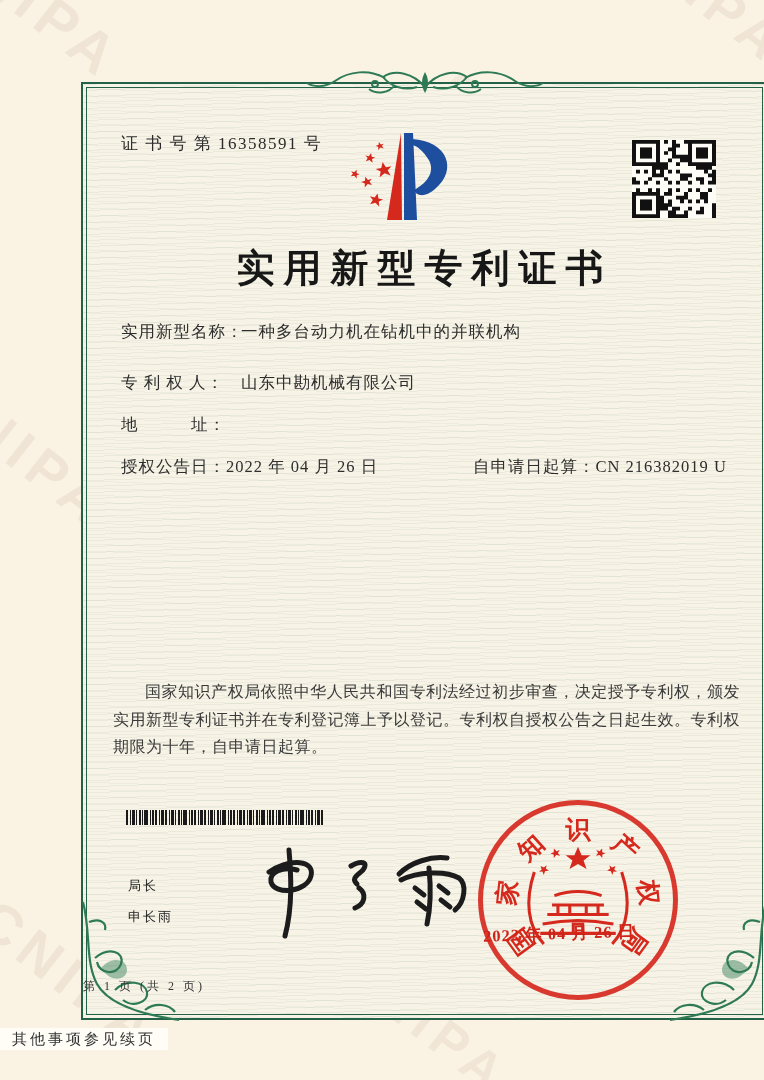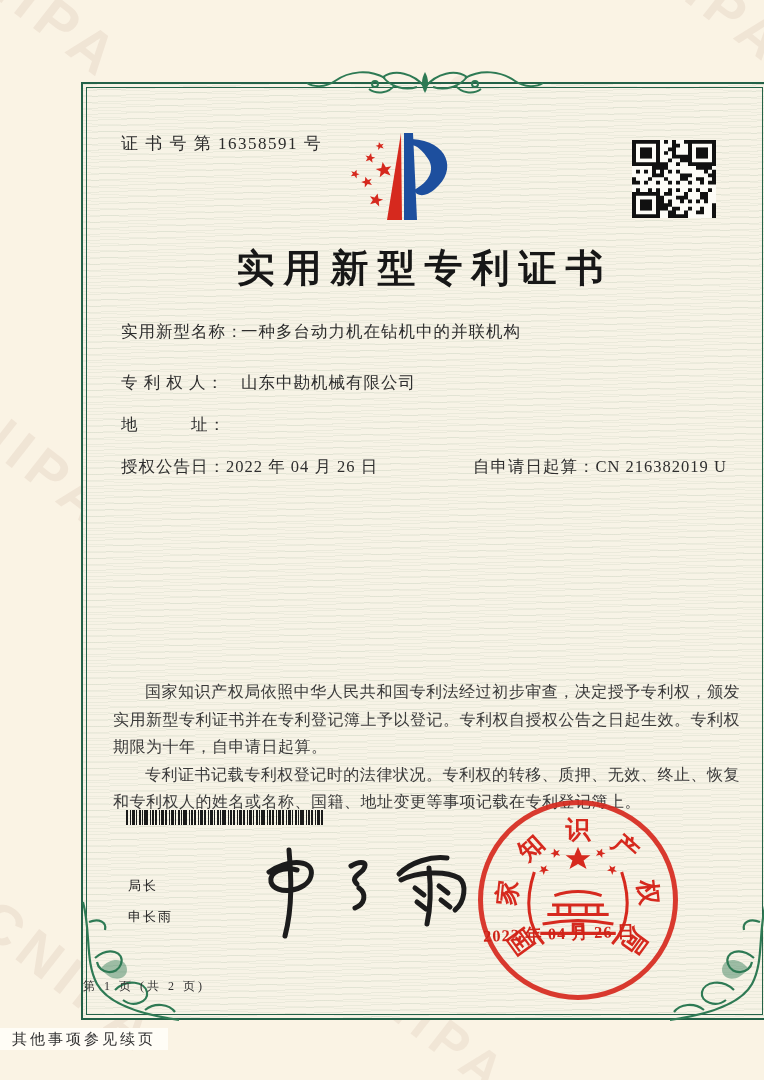--- a/index.html
+++ b/index.html
@@ -179,21 +179,20 @@
         </span>
         <span class="col2">
           <span>自申请日起算：</span>
           <span>CN 216382019 U</span>
         </span>
       </div>
     </div>
 
     <div class="bodytext">
       <p>国家知识产权局依照中华人民共和国专利法经过初步审查，决定授予专利权，颁发实用新型专利证书并在专利登记簿上予以登记。专利权自授权公告之日起生效。专利权期限为十年，自申请日起算。</p>
-      <p>专利证书记载专利权登记时的法律状况。专利权的转移、质押、无效、终止、恢复和专利权人的姓名或名称、国籍、地址变更等事项记载在专利登记簿上。</p>
     </div>
 
     <svg class="barcode" width="200" height="15" viewBox="0 0 200 15">
       <path d="M0,0h2v15h-2zM4,0h1v15h-1zM6,0h3v15h-3zM10,0h1v15h-1zM13,0h2v15h-2zM16,0h1v15h-1zM18,0h4v15h-4zM24,0h1v15h-1zM26,0h2v15h-2zM29,0h2v15h-2zM33,0h1v15h-1zM35,0h3v15h-3zM39,0h2v15h-2zM43,0h1v15h-1zM45,0h3v15h-3zM49,0h1v15h-1zM52,0h2v15h-2zM55,0h1v15h-1zM57,0h4v15h-4zM63,0h1v15h-1zM65,0h2v15h-2zM68,0h2v15h-2zM72,0h1v15h-1zM74,0h3v15h-3zM78,0h2v15h-2zM82,0h1v15h-1zM84,0h3v15h-3zM88,0h1v15h-1zM91,0h2v15h-2zM94,0h1v15h-1zM96,0h4v15h-4zM102,0h1v15h-1zM104,0h2v15h-2zM107,0h2v15h-2zM111,0h1v15h-1zM113,0h3v15h-3zM117,0h2v15h-2zM121,0h1v15h-1zM123,0h3v15h-3zM127,0h1v15h-1zM130,0h2v15h-2zM133,0h1v15h-1zM135,0h4v15h-4zM141,0h1v15h-1zM143,0h2v15h-2zM146,0h2v15h-2zM150,0h1v15h-1zM152,0h3v15h-3zM156,0h2v15h-2zM160,0h1v15h-1zM162,0h3v15h-3zM166,0h1v15h-1zM169,0h2v15h-2zM172,0h1v15h-1zM174,0h4v15h-4zM180,0h1v15h-1zM182,0h2v15h-2zM185,0h2v15h-2zM189,0h1v15h-1zM191,0h3v15h-3zM195,0h2v15h-2z" fill="#1a1a1a"></path>
     </svg>
 
     <div class="sig-block">
       <div>局长</div>
       <div>申长雨</div>
     </div>

